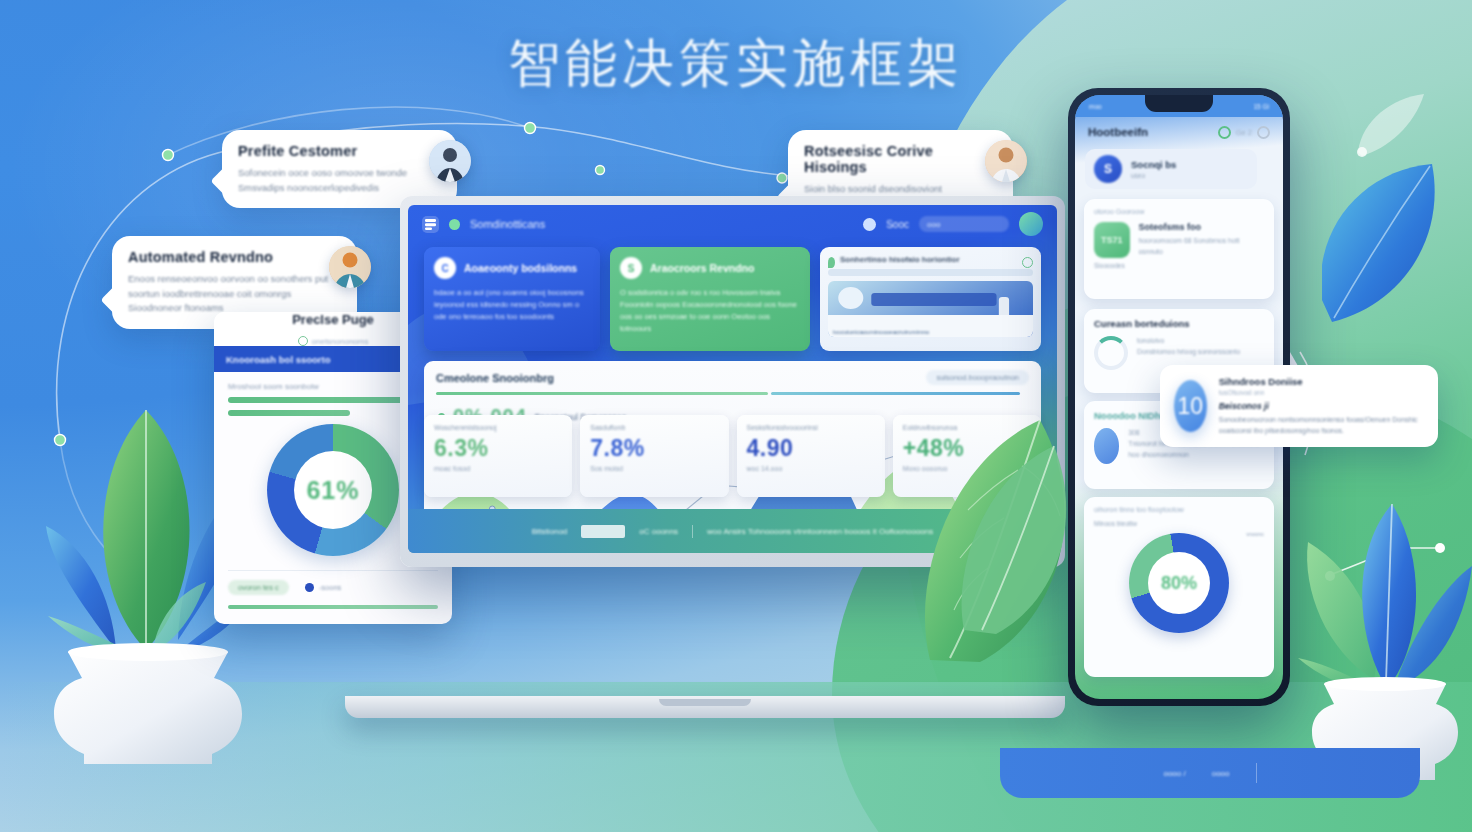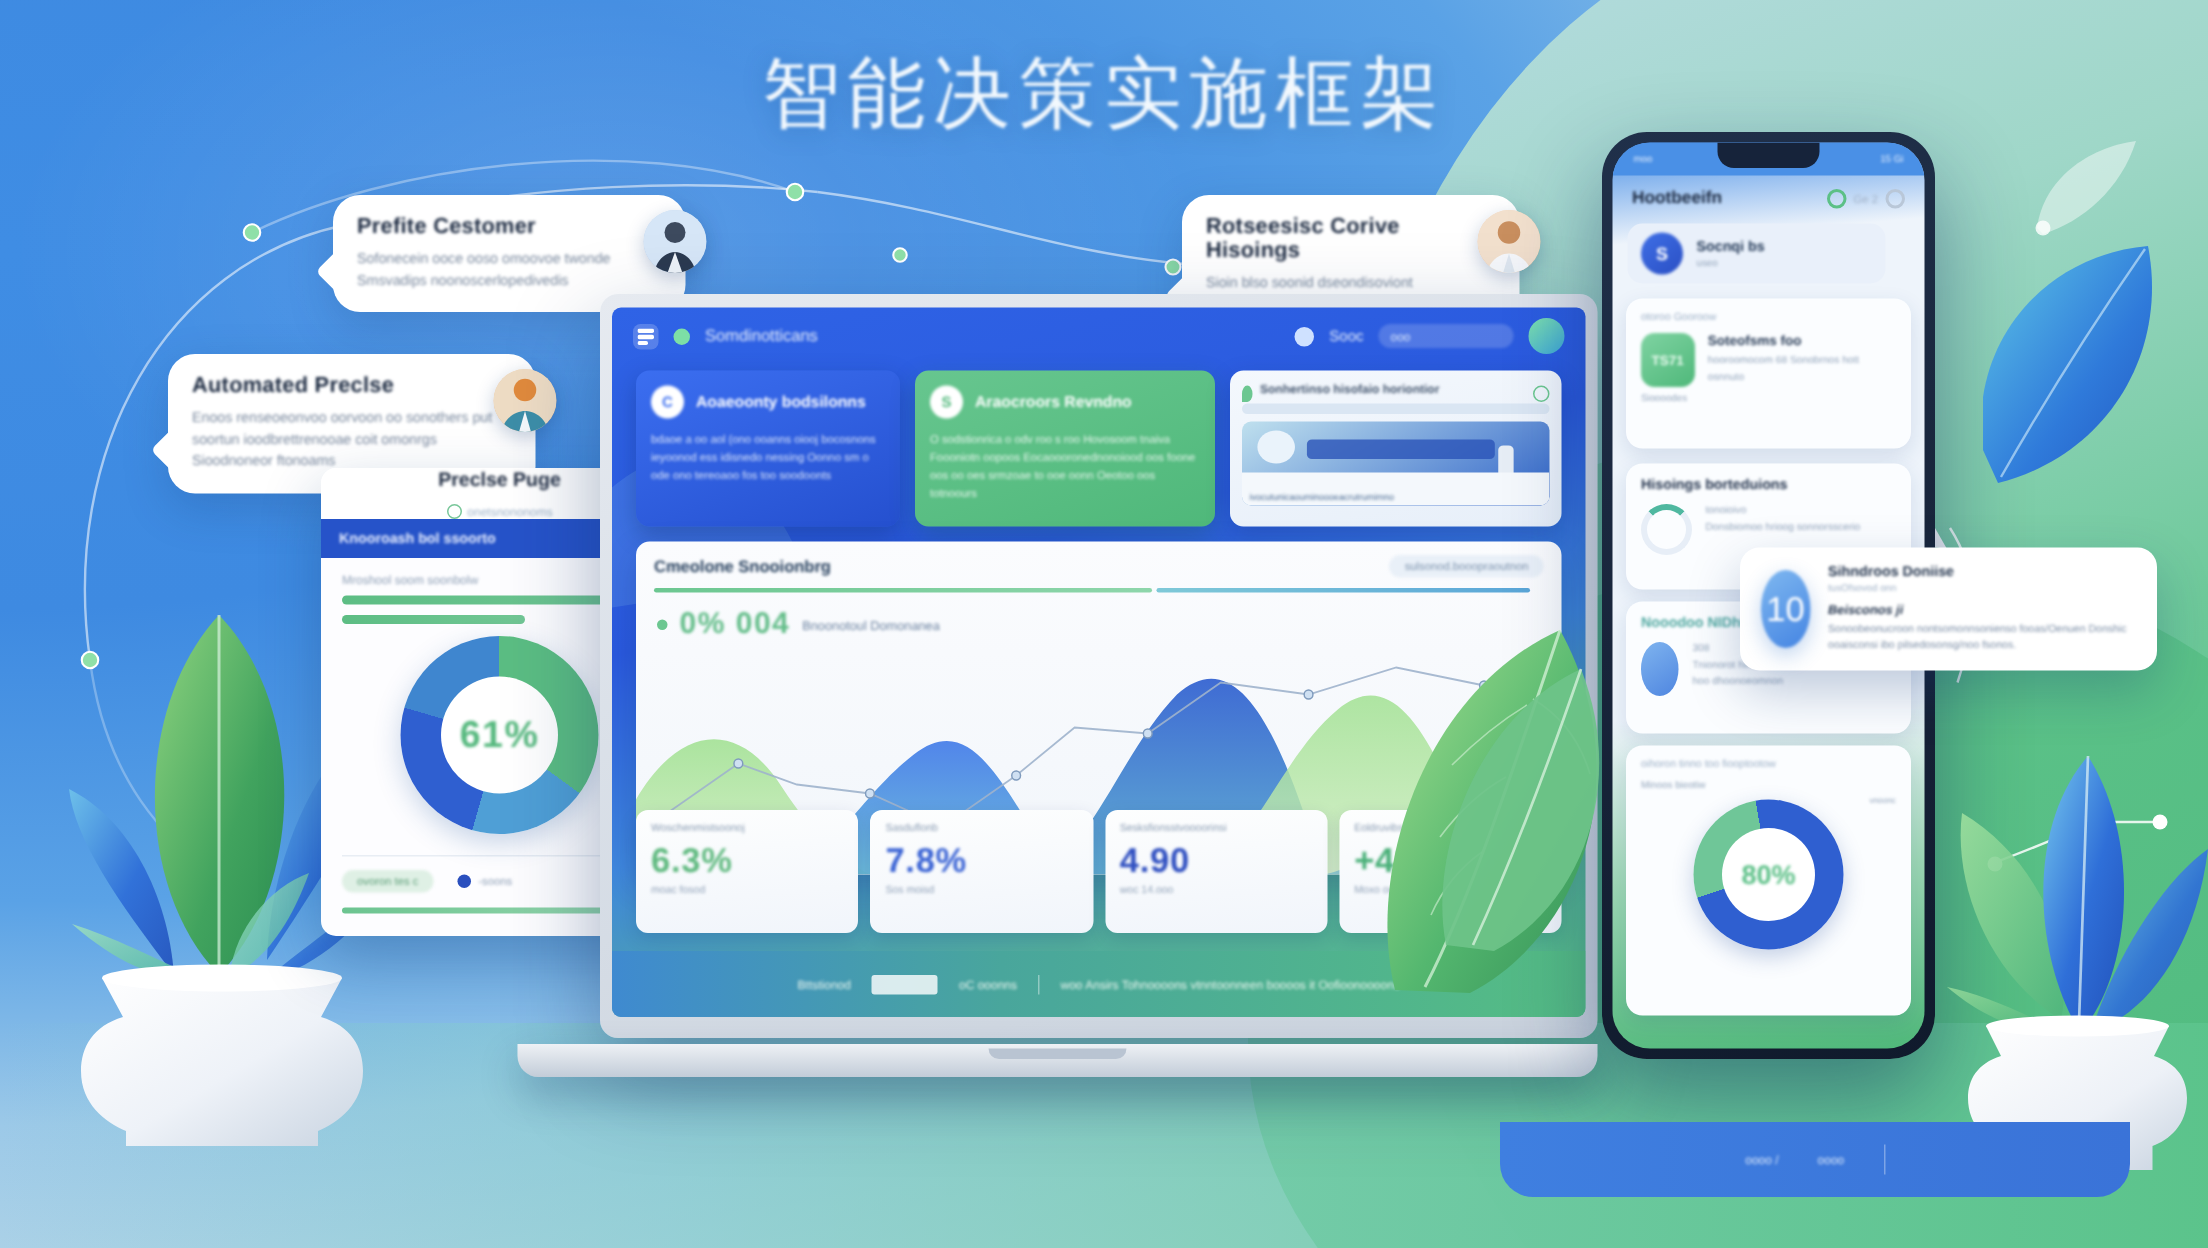--- a/index.html
+++ b/index.html
@@ -133,21 +133,21 @@
     display:flex; align-items:center; gap:16px;
   }
   .chip{ background:#dff0e5;color:#5a9d76;font-size:7.5px;padding:3px 10px;border-radius:9px;}
   .dot-legend{display:flex;align-items:center;gap:5px;font-size:7.5px;color:#8fa0b6;}
   .dot-legend i{width:9px;height:9px;border-radius:50%;background:#2a4fbe;display:block;}
   .pl-foot{ margin:10px 14px 0; height:4px;border-radius:2px;background:linear-gradient(90deg,#6cc490,#9ad8b1);}
 
   
   .laptop{ position:absolute; left:345px; top:196px; width:720px; height:566px; }
   .lid{
-    position:absolute; left:55px; top:0; width:665px; height:496px;
+    position:absolute; left:55px; top:0; width:665px; height:371px;
     background:linear-gradient(160deg,#e6eaf0,#c9d2dd);
     border-radius:12px; padding:9px 8px 14px 8px;
     box-shadow:0 26px 60px rgba(12,45,95,.38);
   }
   .screen{
     width:100%; height:100%; border-radius:6px; overflow:hidden; position:relative;
     background:linear-gradient(165deg,#2f63e6 0%,#2a59dd 36%,#3f87dd 58%,#51ab9c 78%,#57bf84 100%);
   }
   .lap-base{
     position:absolute; left:0; bottom:44px; width:720px; height:22px;
@@ -384,21 +384,21 @@
         <circle cx="21" cy="21" r="21" fill="#d6e6f7"></circle>
         <circle cx="21" cy="15" r="7" fill="#3d4a5e"></circle>
         <path d="M7 42 c2-10 9-14 14-14 s12 4 14 14 z" fill="#2b3a50"></path>
         <path d="M21 28 l-5 14 h10 z" fill="#eef3f9"></path>
       </svg>
     </div>
   </div>
 
   <div class="callout" style="left:112px;top:236px;width:245px;">
     <div class="tail" style="left:-7px;bottom:18px;"></div>
-    <div class="c-title bt-h">Automated Preclse</div>
+    <div class="c-title bt-h">Automated Revndno</div>
     <div class="c-body bt-s">Enoos renseoeonvoo oorvoon oo sonothers put soortun ioodbrettrenooae coit omonrgs Sioodnoneor ftonoams</div>
     <div class="avatar" style="background:linear-gradient(160deg,#f0dcc4,#cf9f72);">
       <svg width="42" height="42" viewBox="0 0 42 42">
         <circle cx="21" cy="21" r="21" fill="#eedcc4"></circle>
         <circle cx="21" cy="14" r="7.5" fill="#e08a3c"></circle>
         <path d="M5 42 c3-11 11-14 16-14 s13 3 16 14 z" fill="#3d8ea8"></path>
         <path d="M21 28 l-4 14 h8 z" fill="#f4f8fb"></path>
       </svg>
     </div>
   </div>
@@ -641,21 +641,21 @@
           <span class="p-tile bt-h">TS71</span>
           <span class="p-txt">
             <div class="h bt-h">Soteofsms foo</div>
             <div class="b bt-s">hooroomocom  68  Sonobrnos hott osnnuto</div>
           </span>
         </div>
         <div class="bt-s" style="font-size:6.5px;color:#93a5bb;margin-top:4px;">Sioooodes</div>
       </div>
 
       <div class="p-card" style="top:214px;height:84px;">
-        <div class="sec-lbl bt-h" style="font-size:9.5px;font-weight:bold;color:#22324c;">Hisoings borteduions</div>
+        <div class="sec-lbl bt-h" style="font-size:9.5px;font-weight:bold;color:#22324c;">Cureasn borteduions</div>
         <div class="p-item">
           <span style="width:34px;height:34px;border-radius:50%;border:4px solid #e7eef7;border-top-color:#4fb8a0;display:inline-block;"></span>
           <span class="p-txt">
             <div class="b bt-s">tonoioivo</div>
             <div class="b bt-s">Donsbiomoo hrioog sonnorsscerio</div>
           </span>
         </div>
       </div>
 
       <div class="p-card" style="top:306px;height:88px;">

